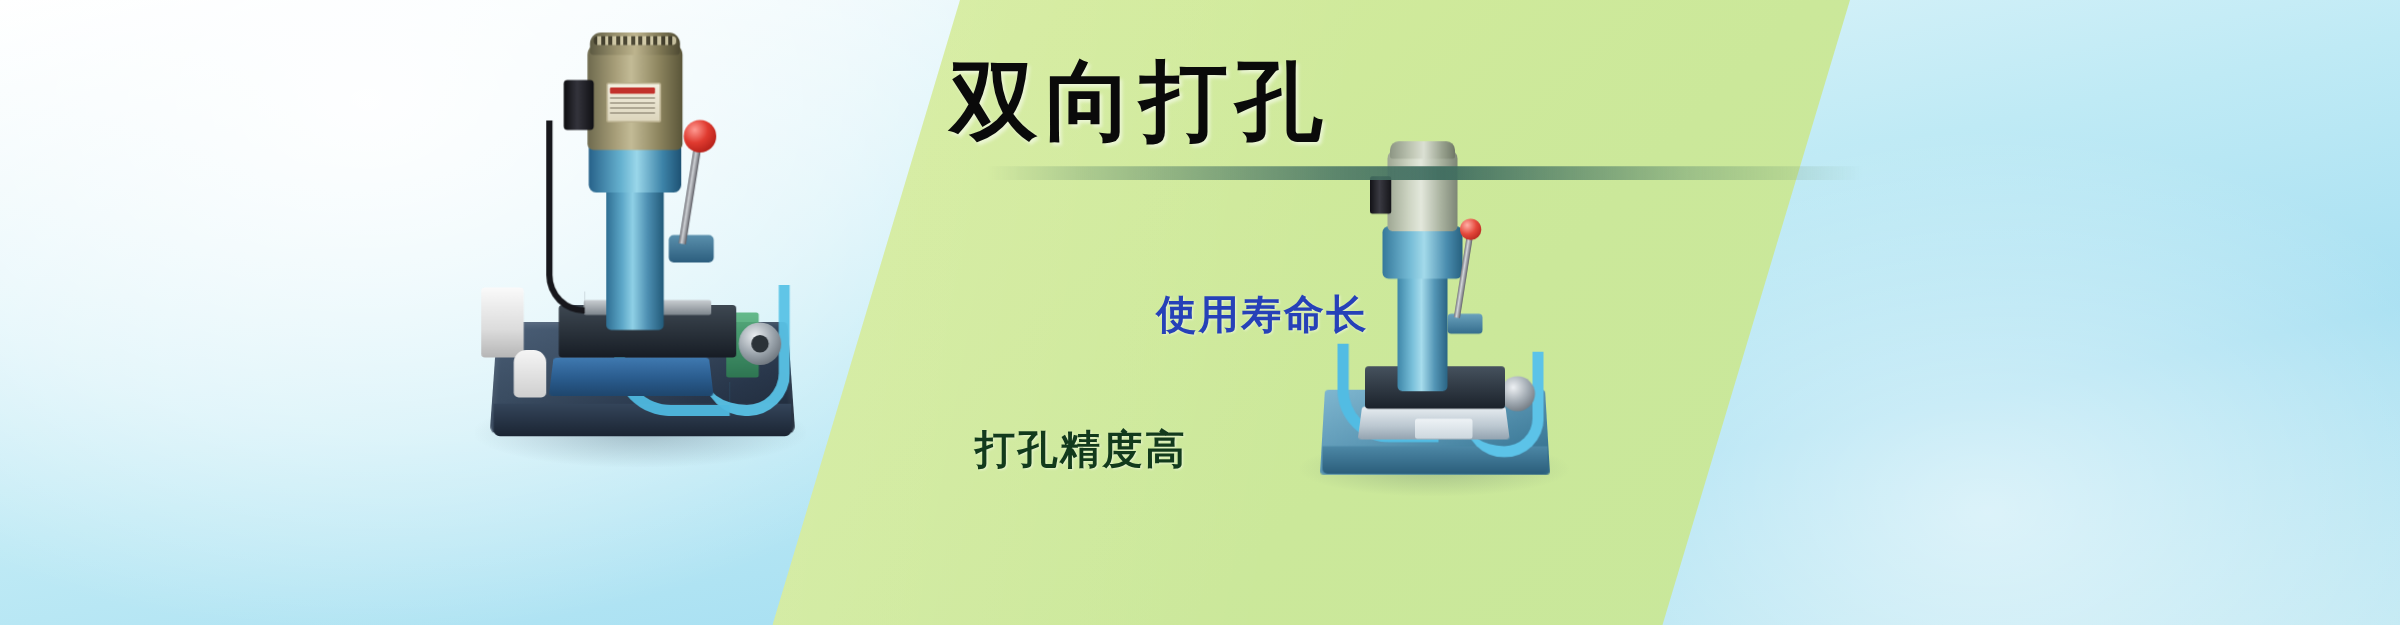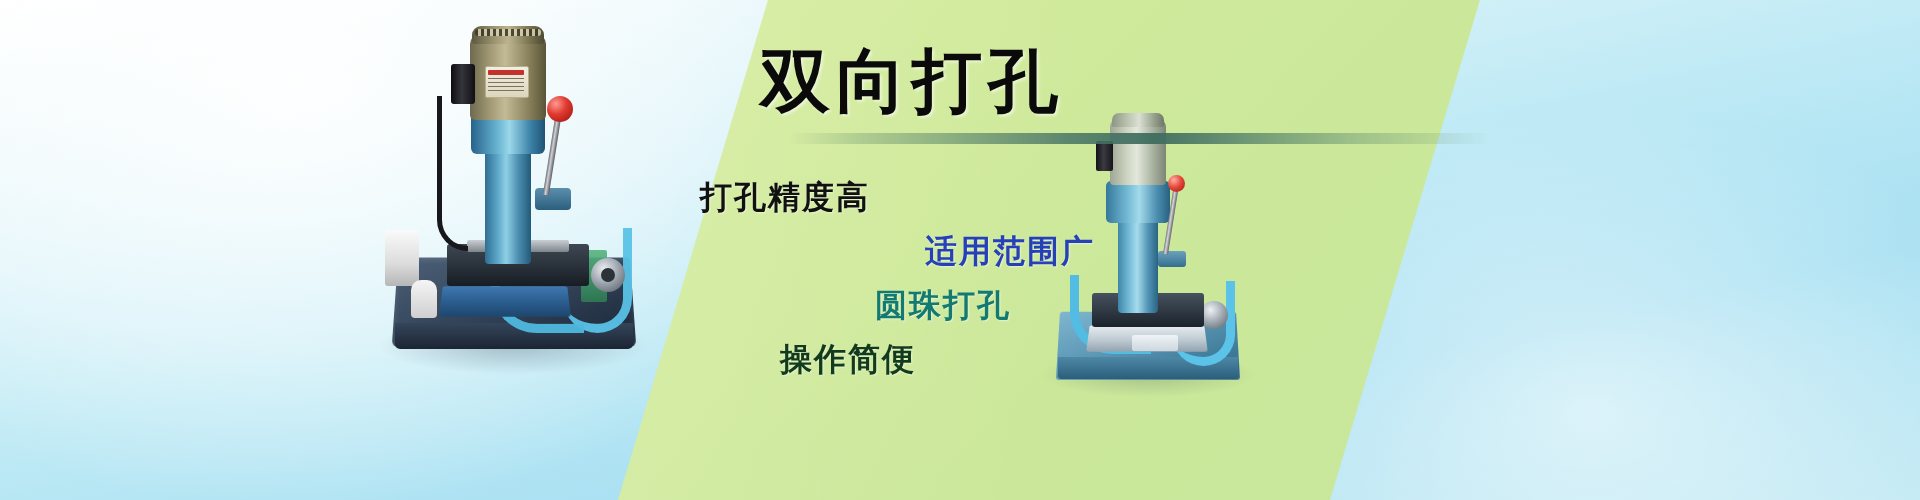--- a/index.html
+++ b/index.html
@@ -349,19 +349,17 @@
     <div class="pr-lever-hub"></div>
     <div class="pr-lever-rod"></div>
     <div class="pr-lever-ball"></div>
   </div>
 
   <div class="title">双向打孔</div>
 
   <div class="divider"></div>
 
   <div class="features">
-    <div class="frow f1" style="color: rgb(17, 17, 17);">打孔精度高</div>
-    <div class="frow f4" style="color: rgb(38, 65, 184);">适用范围广</div>
-    <div class="frow f6" style="color: rgb(19, 122, 114);">圆珠打孔</div>
-    <div class="frow f7" style="color: rgb(18, 58, 28);">操作简便</div>
+    <div class="frow f4" style="color: rgb(38, 65, 184);">使用寿命长</div>
+    <div class="frow f7" style="color: rgb(18, 58, 28);">打孔精度高</div>
   </div>
 
 </div>
 
 </body></html>

